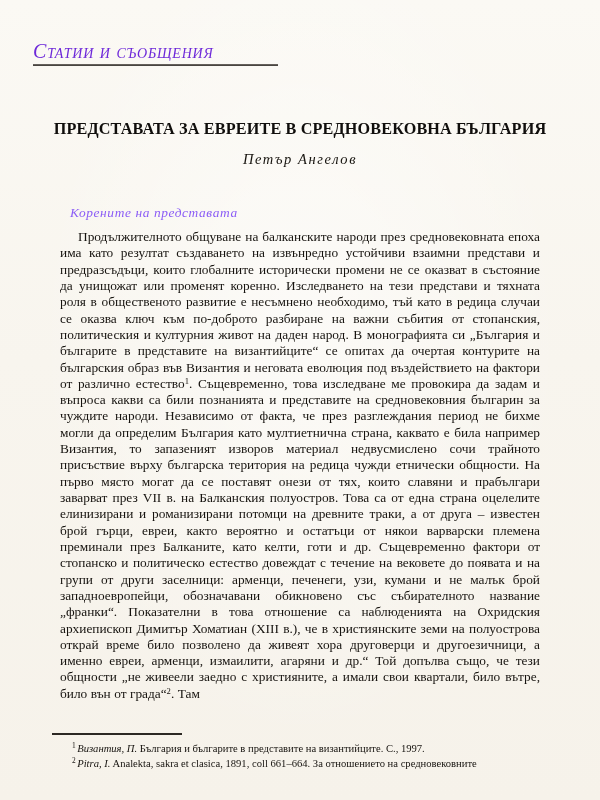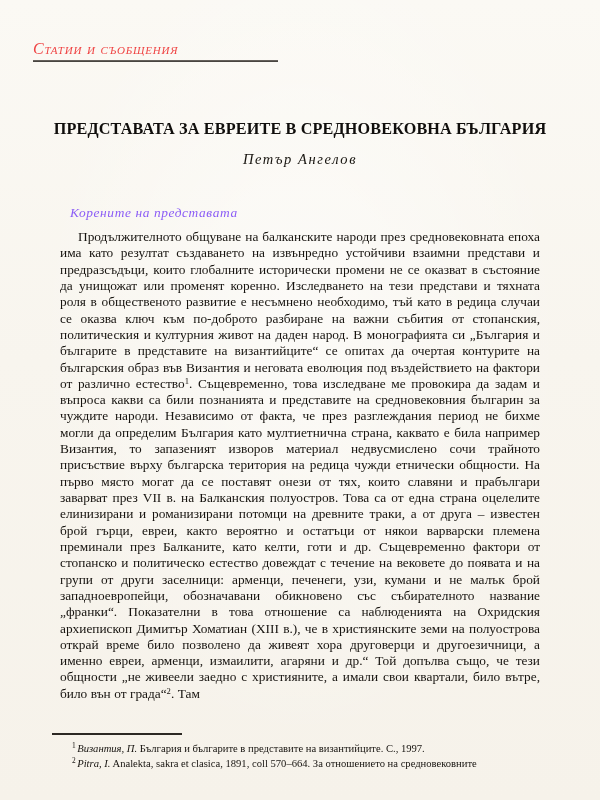--- a/index.html
+++ b/index.html
@@ -39,24 +39,24 @@
   
   .running-head {
     position: absolute;
     left: 33px;
     top: 40px;
     width: 245px;
   }
   .running-head-text {
     font-style: italic;
     font-variant: small-caps;
-    font-size: 16px;
+    font-size: 20px;
     letter-spacing: 0.8px;
     line-height: 1.1;
-    color: #ef4444;
+    color: #6d28d9;
     white-space: nowrap;
   }
   .running-head-rule {
     margin-top: 2px;
     height: 2px;
     background: #2a2622;
     opacity: 0.85;
   }
   .running-head-rule::after {
     content: "";
@@ -182,16 +182,16 @@
   <div class="body-block">
     <div class="section-heading">Корените на представата</div>
     <p class="body-par"><span>Продължителното общуване на балканските народи през средновековната епоха има като резултат създаването на извънредно устойчиви взаимни представи и предразсъдъци, които глобалните исторически промени не се оказват в състояние да унищожат или променят коренно. Изследването на тези представи и тяхната роля в общественото развитие е несъмнено необходимо, тъй като в редица случаи се оказва ключ към по-доброто разбиране на важни събития от стопанския, политическия и културния живот на даден народ. В монографията си „България и българите в представите на византийците“ се опитах да очертая контурите на българския образ във Византия и неговата еволюция под въздействието на фактори от различно естество</span><sup>1</sup><span>. Същевременно, това изследване ме провокира да задам и въпроса какви са били познанията и представите на средновековния българин за чуждите народи. Независимо от факта, че през разглеждания период не бихме могли да определим България като мултиетнична страна, каквато е била например Византия, то запазеният изворов материал недвусмислено сочи трайното присъствие върху българска територия на редица чужди етнически общности. На първо място могат да се поставят онези от тях, които славяни и прабългари заварват през VII в. на Балканския полуостров. Това са от една страна оцелелите елинизирани и романизирани потомци на древните траки, а от друга – известен брой гърци, евреи, както вероятно и остатъци от някои варварски племена преминали през Балканите, като келти, готи и др. Същевременно фактори от стопанско и политическо естество довеждат с течение на вековете до появата и на групи от други заселници: арменци, печенеги, узи, кумани и не малък брой западноевропейци, обозначавани обикновено със събирателното название „франки“. Показателни в това отношение са наблюденията на Охридския архиепископ Димитър Хоматиан (XIII в.), че в християнските земи на полуострова открай време било позволено да живеят хора друговерци и другоезичници, а именно евреи, арменци, измаилити, агаряни и др.“ Той допълва също, че тези общности „не живеели заедно с християните, а имали свои квартали, било вътре, било вън от града“</span><sup>2</sup><span>. Там</span></p>
   </div>
 
   <div class="footnotes">
     <div class="footnote-rule"></div>
 
     <p class="footnote"><span class="fn-clip"><sup>1</sup><i>Византия, П.</i><span> България и българите в представите на византийците. С., 1997.</span></span></p>
 
-    <p class="footnote"><span class="fn-clip"><sup>2</sup><i>Pitra, I.</i><span> Analekta, sakra et clasica, 1891, coll 570–664. За отношението на средновековните</span></span></p>
+    <p class="footnote"><span class="fn-clip"><sup>2</sup><i>Pitra, I.</i><span> Analekta, sakra et clasica, 1891, coll 661–664. За отношението на средновековните</span></span></p>
   </div>
 
 </div>
 
 </body></html>

